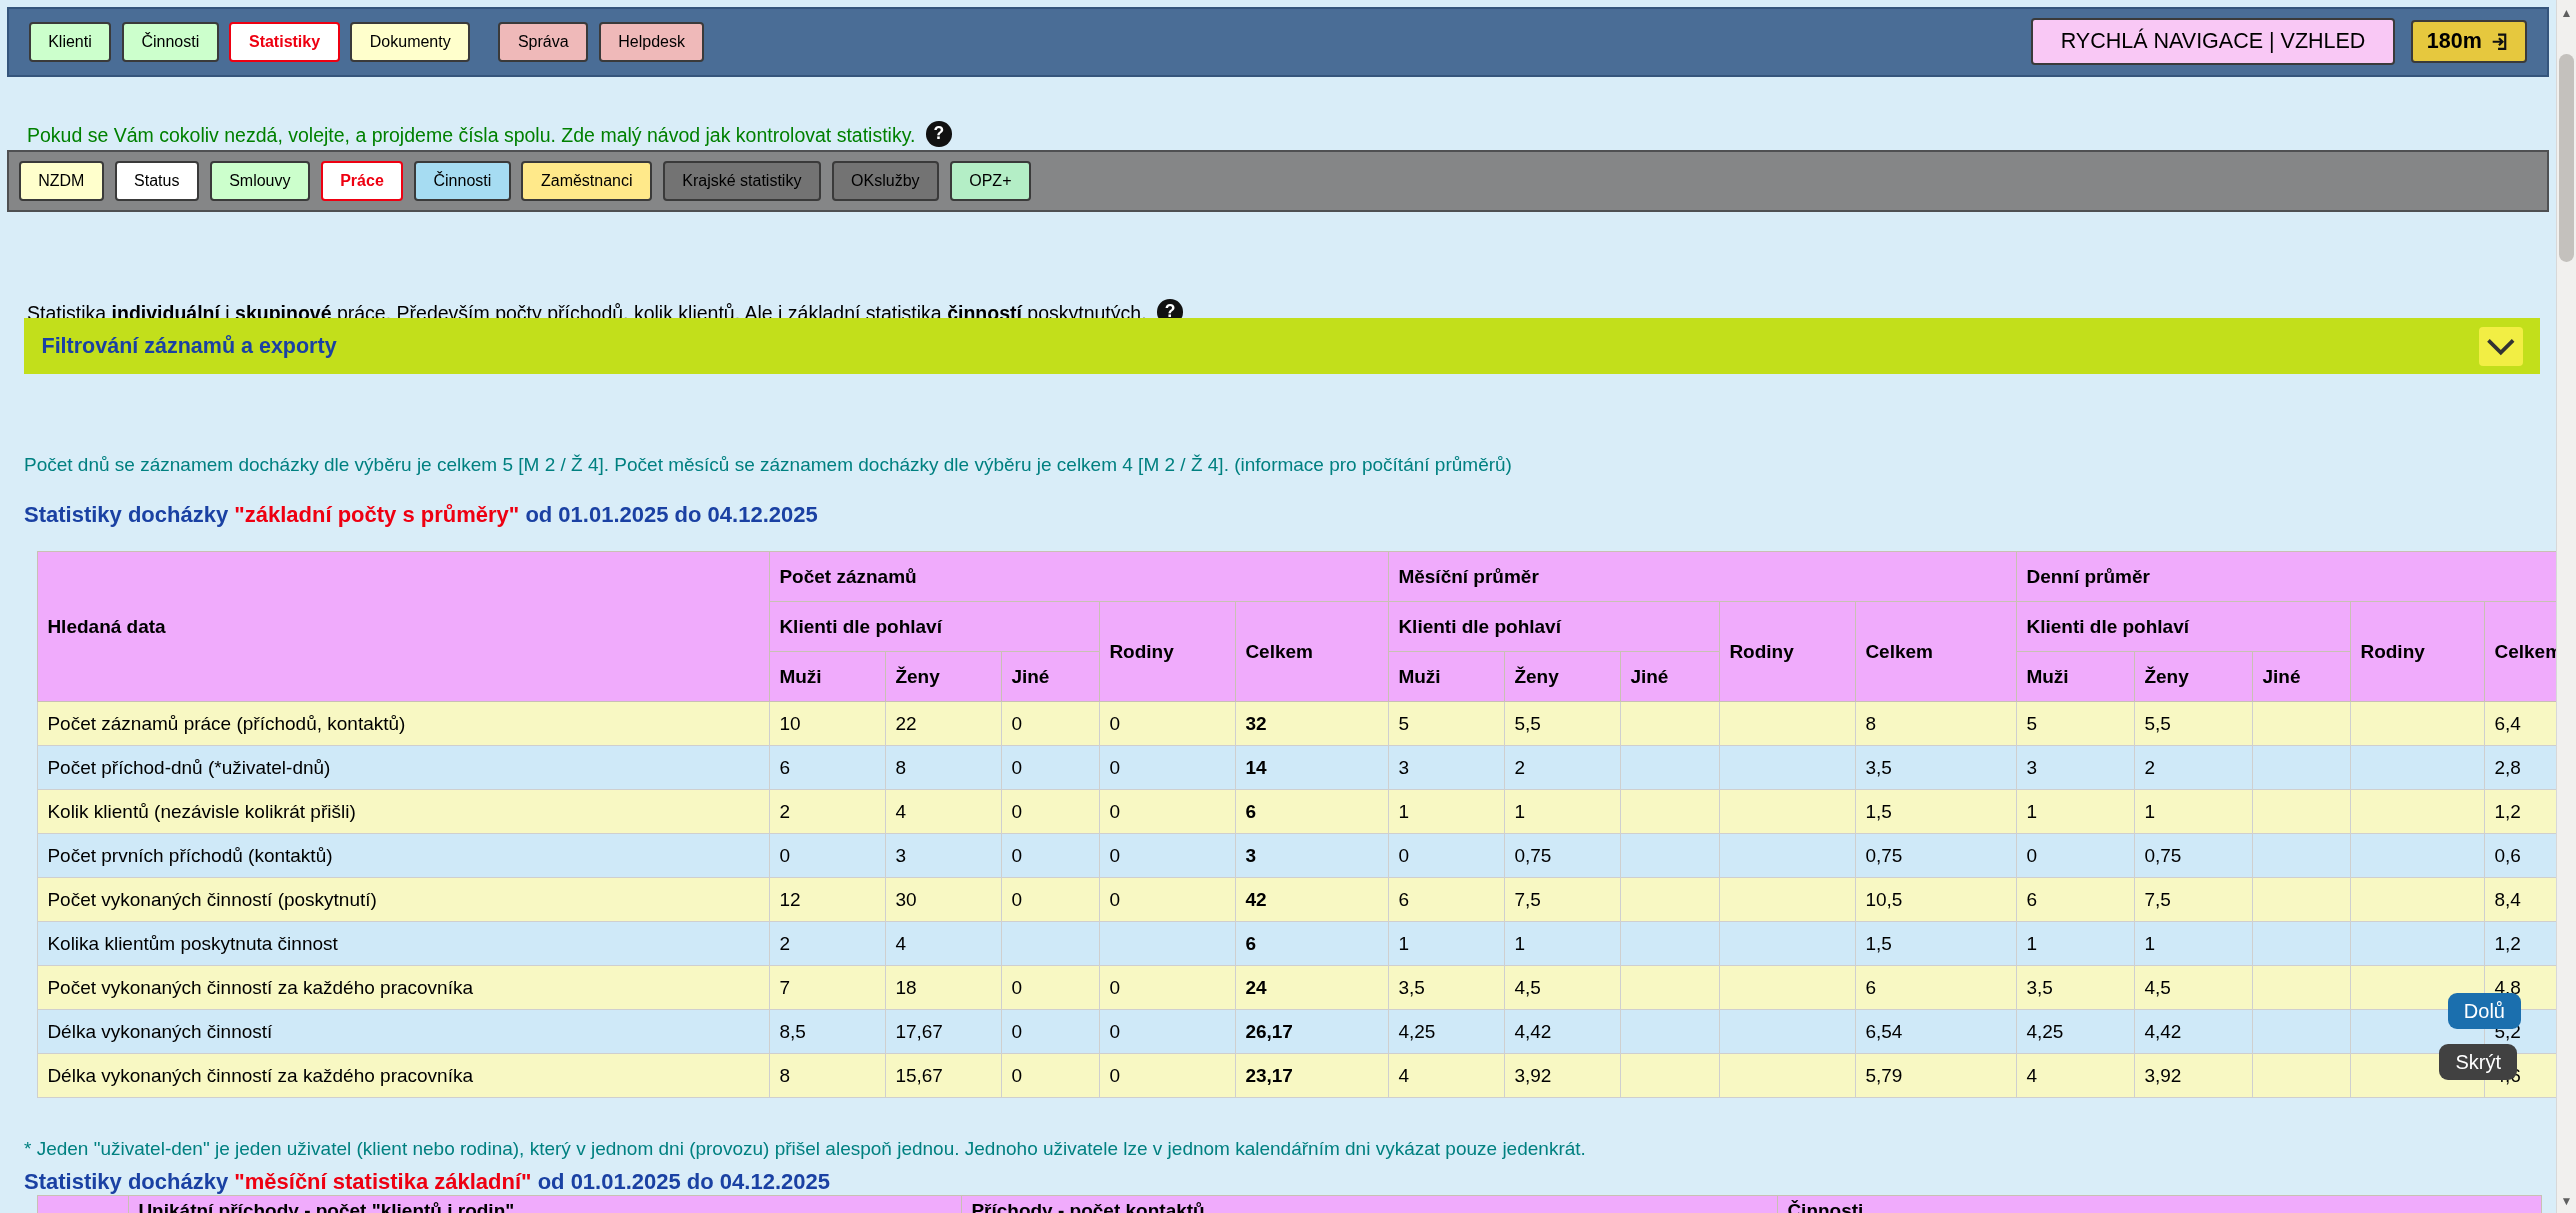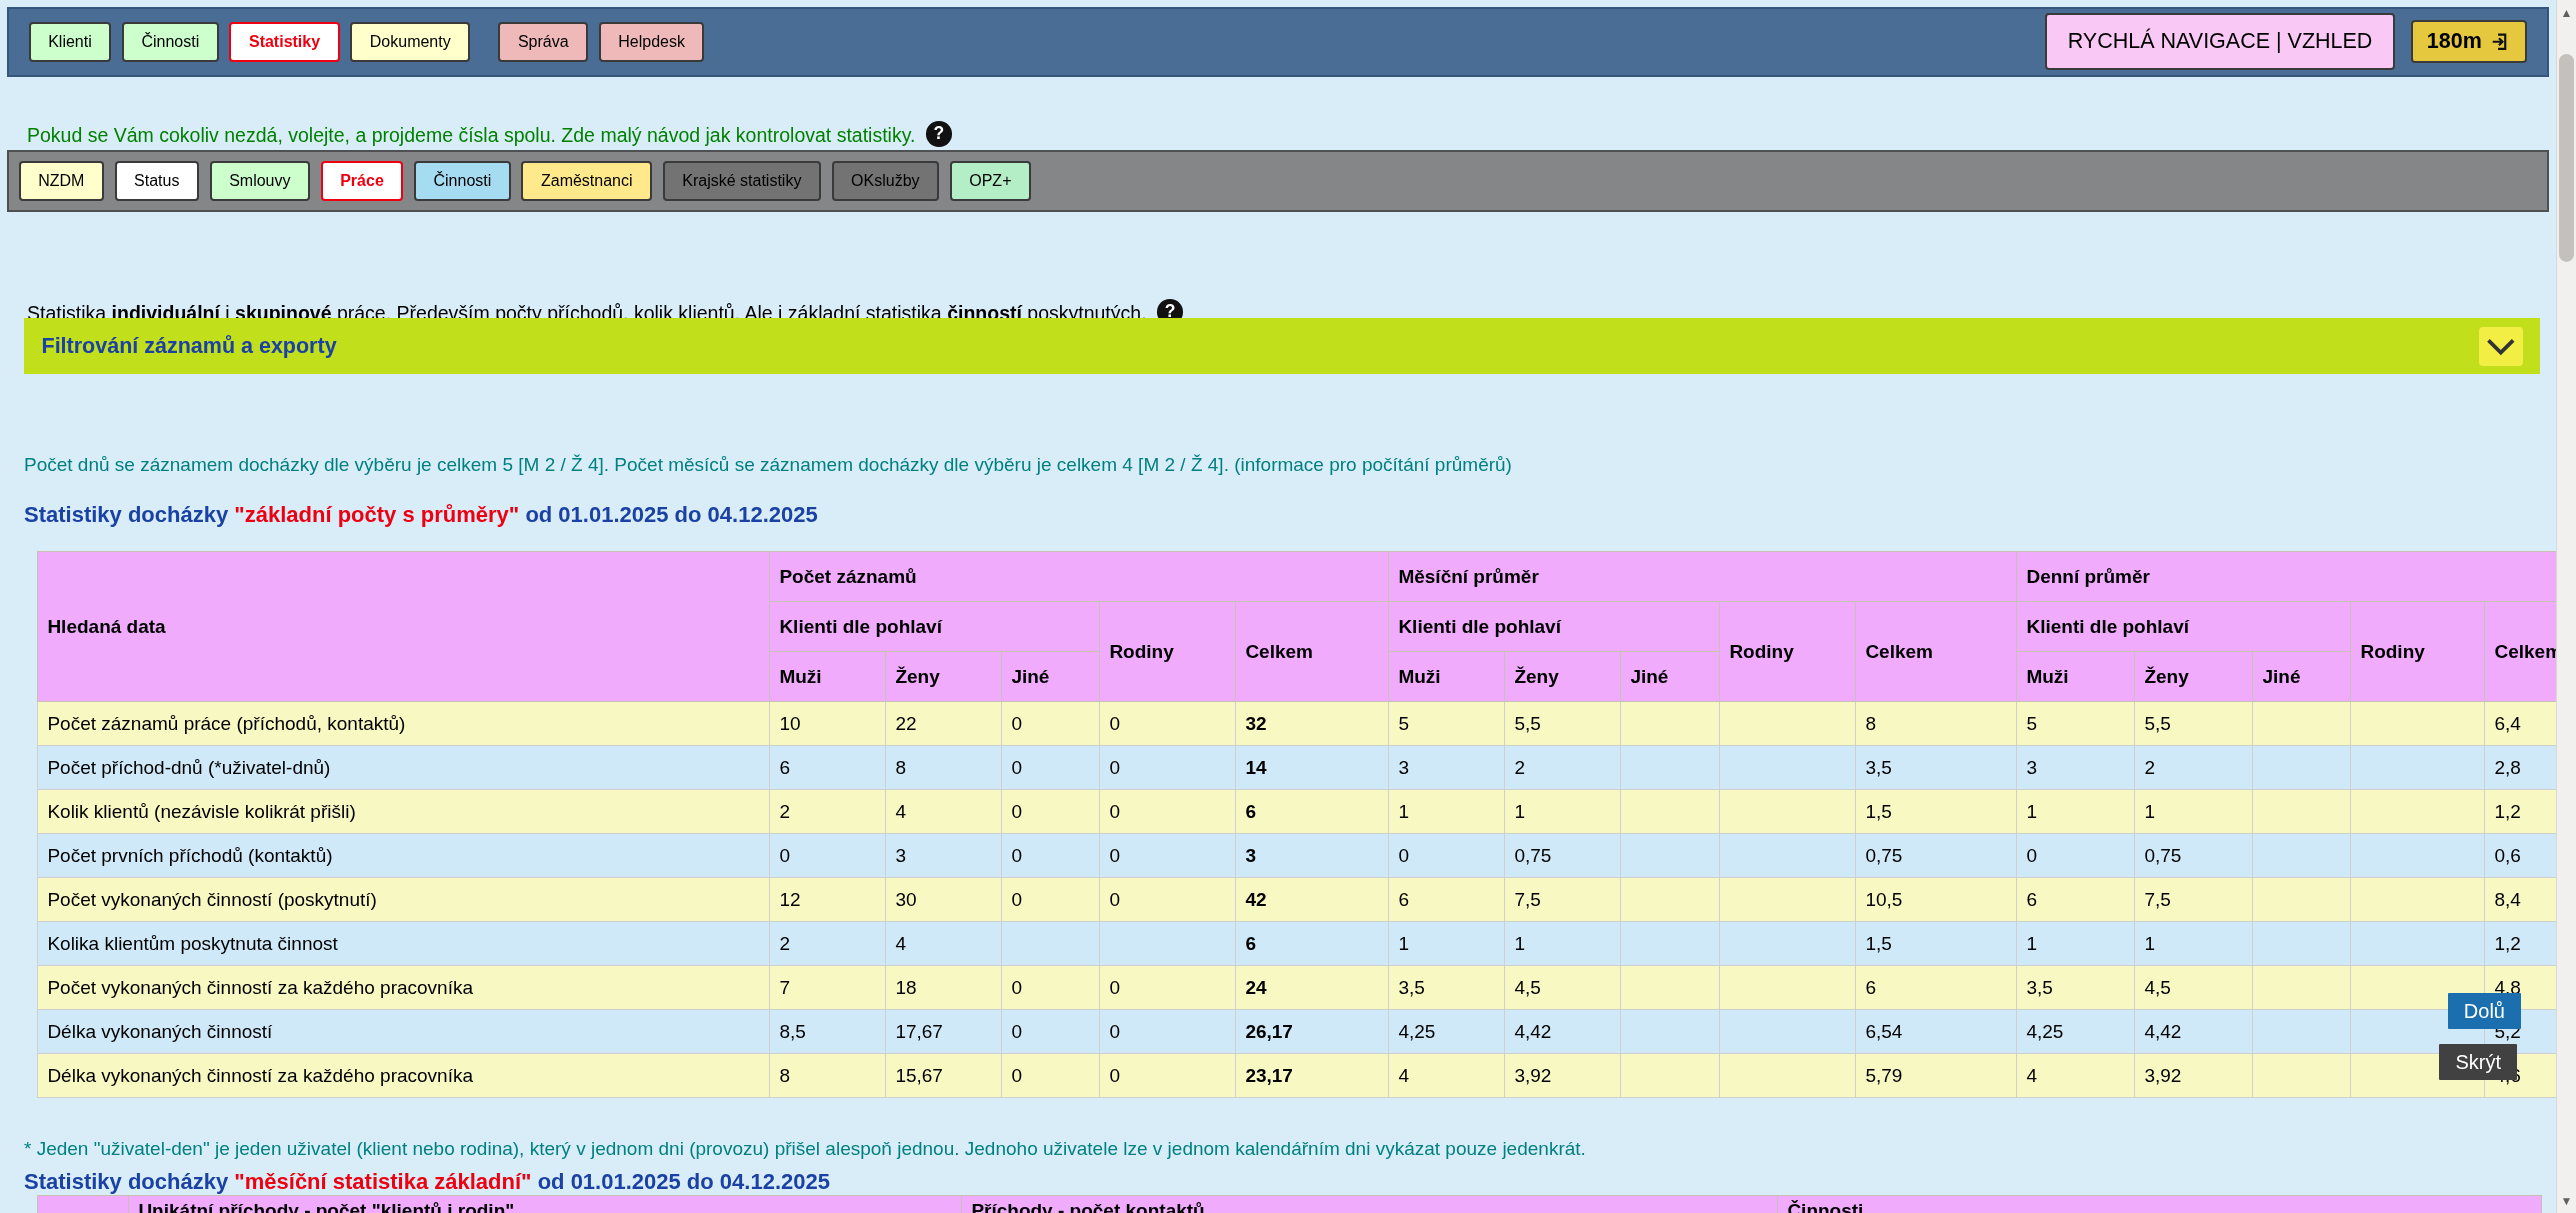--- a/index.html
+++ b/index.html
@@ -25,21 +25,21 @@
   .nav-btn.salmon { background: #efb9b9; }
   .nav-btn.white  { background: #ffffff; }
   .nav-btn.blue   { background: #a6dcf2; }
   .nav-btn.gold   { background: #ffe98a; }
   .nav-btn.teal   { background: #737373; }
   .nav-btn.mint   { background: #b4eec6; }
   .nav-btn.active-red { background: #ffffff; color: #ee0011; font-weight: bold; border-color: #ee0011; }
   .sep { margin-left: 17.5px; }
   .nav-right { display: flex; align-items: center; gap: 16px; }
   .quick-nav {
-    height: 57px; padding: 0 21px; font-size: 21.5px; background: #f9c8f5;
+    height: 47px; padding: 0 28px; font-size: 21.5px; background: #f9c8f5;
     border: 2px solid #3a3a3a; border-radius: 4px;
   }
   .session-btn {
     height: 43px; padding: 0 13.4px; font-size: 21.5px; font-weight: bold; background: #e6c83e;
     border: 2px solid #3a3a3a; border-radius: 4px; display: flex; align-items: center; gap: 8px;
   }
 
   
   .text-line { position: absolute; display: flex; align-items: flex-end; gap: 10.7px; margin-top: 28px; }
   .notice { left: 27px; top: 93px; font-size: 19.5px; color: #008000; }
@@ -95,21 +95,21 @@
   .stats-table tr.even td { background: #cfe9f8; }
   .stats-table td.bold { font-weight: bold; }
 
   .footnote { position: absolute; left: 24px; top: 1138px; font-size: 19px; color: #008080; white-space: nowrap; }
 
   .stats-table.t2 { top: 1195px; }
   .stats-table.t2 th { vertical-align: top; padding-top: 4px; height: 47px; }
 
   
   .float-btn {
-    position: absolute; color: #fff; font-size: 20px; border: none; border-radius: 1px;
+    position: absolute; color: #fff; font-size: 20px; border: none; border-radius: 9px;
     padding: 6.7px 16px;
   }
   .float-btn.down { right: 55px; top: 993px; background: #1b6fae; }
   .float-btn.hide { right: 59px; top: 1044px; background: #414141; }
 
   
   .scrollbar {
     position: absolute; right: 0; top: 0; width: 20px; height: 1214px;
     background: #f1f0ee; border-left: 1.3px solid #d8d8d8;
   }

